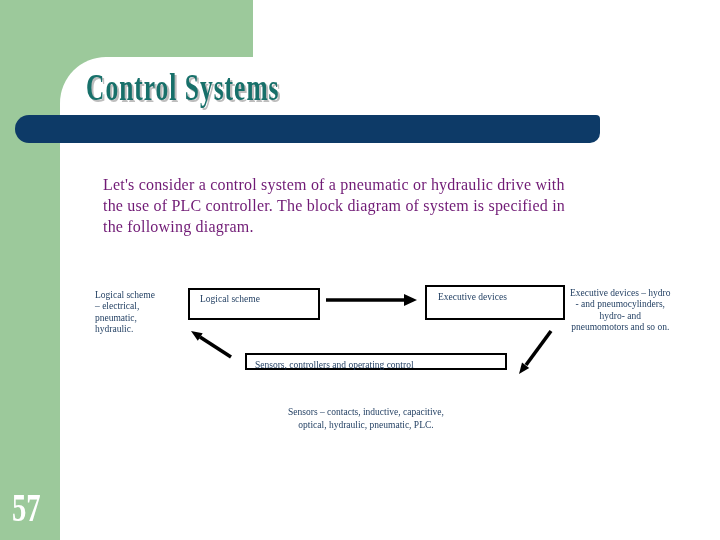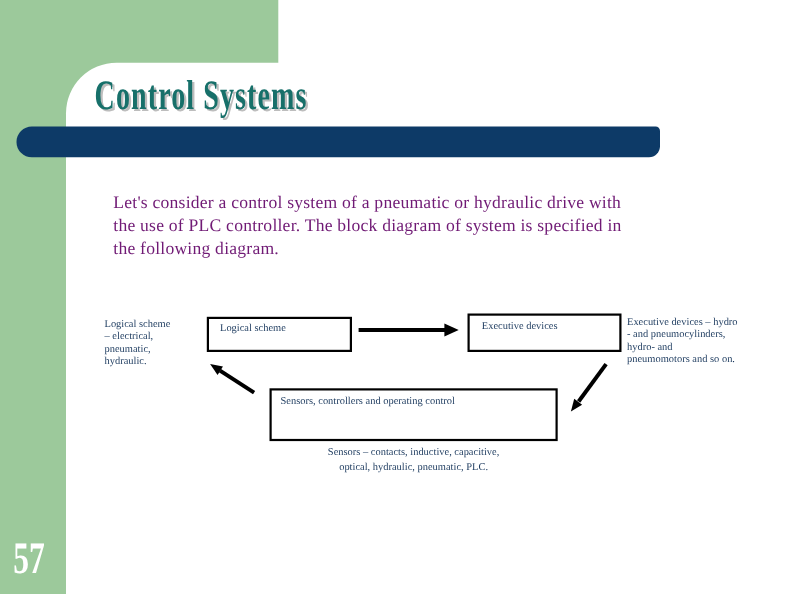--- a/index.html
+++ b/index.html
@@ -59,36 +59,36 @@
     white-space: pre-line;
   }
 
   .small-label {
     position: absolute;
     font-size: 9.5px; line-height: 11.3px;
     color: #1c3a5e;
     white-space: pre-line;
   }
   .label-left  { left: 95px;  top: 290px; }
-  .label-right { left: 570px; top: 288px; }
+  .label-right { left: 570px; top: 288px; text-align: center; }
 
   .diagram-box {
     position: absolute;
     border: 2px solid #000000;
     background: #ffffff;
     font-size: 9.5px;
     color: #1c3a5e;
     white-space: nowrap;
   }
   .box-logical   { left: 188px; top: 288px; width: 132px; height: 32px; padding: 4px 0 0 10px; }
   .box-executive { left: 425px; top: 285px; width: 140px; height: 35px; padding: 5px 0 0 11px; }
-  .box-sensors   { left: 245px; top: 353px; width: 262px; height: 48px; padding: 5px 0 0 8px;  }
+  .box-sensors   { left: 245px; top: 353px; width: 262px; height: 17px; padding: 5px 0 0 8px;  }
 
   .caption {
-    position: absolute; left: 228px; top: 406px; width: 296px;
+    position: absolute; left: 218px; top: 406px; width: 296px;
     font-size: 9.5px; line-height: 13px;
     color: #1c3a5e;
     text-align: center;
     white-space: pre-line;
   }
 
   .page-number {
     position: absolute; left: 12px; top: 487px;
     font-size: 41px; line-height: 41px; font-weight: bold;
     color: #ffffff;

